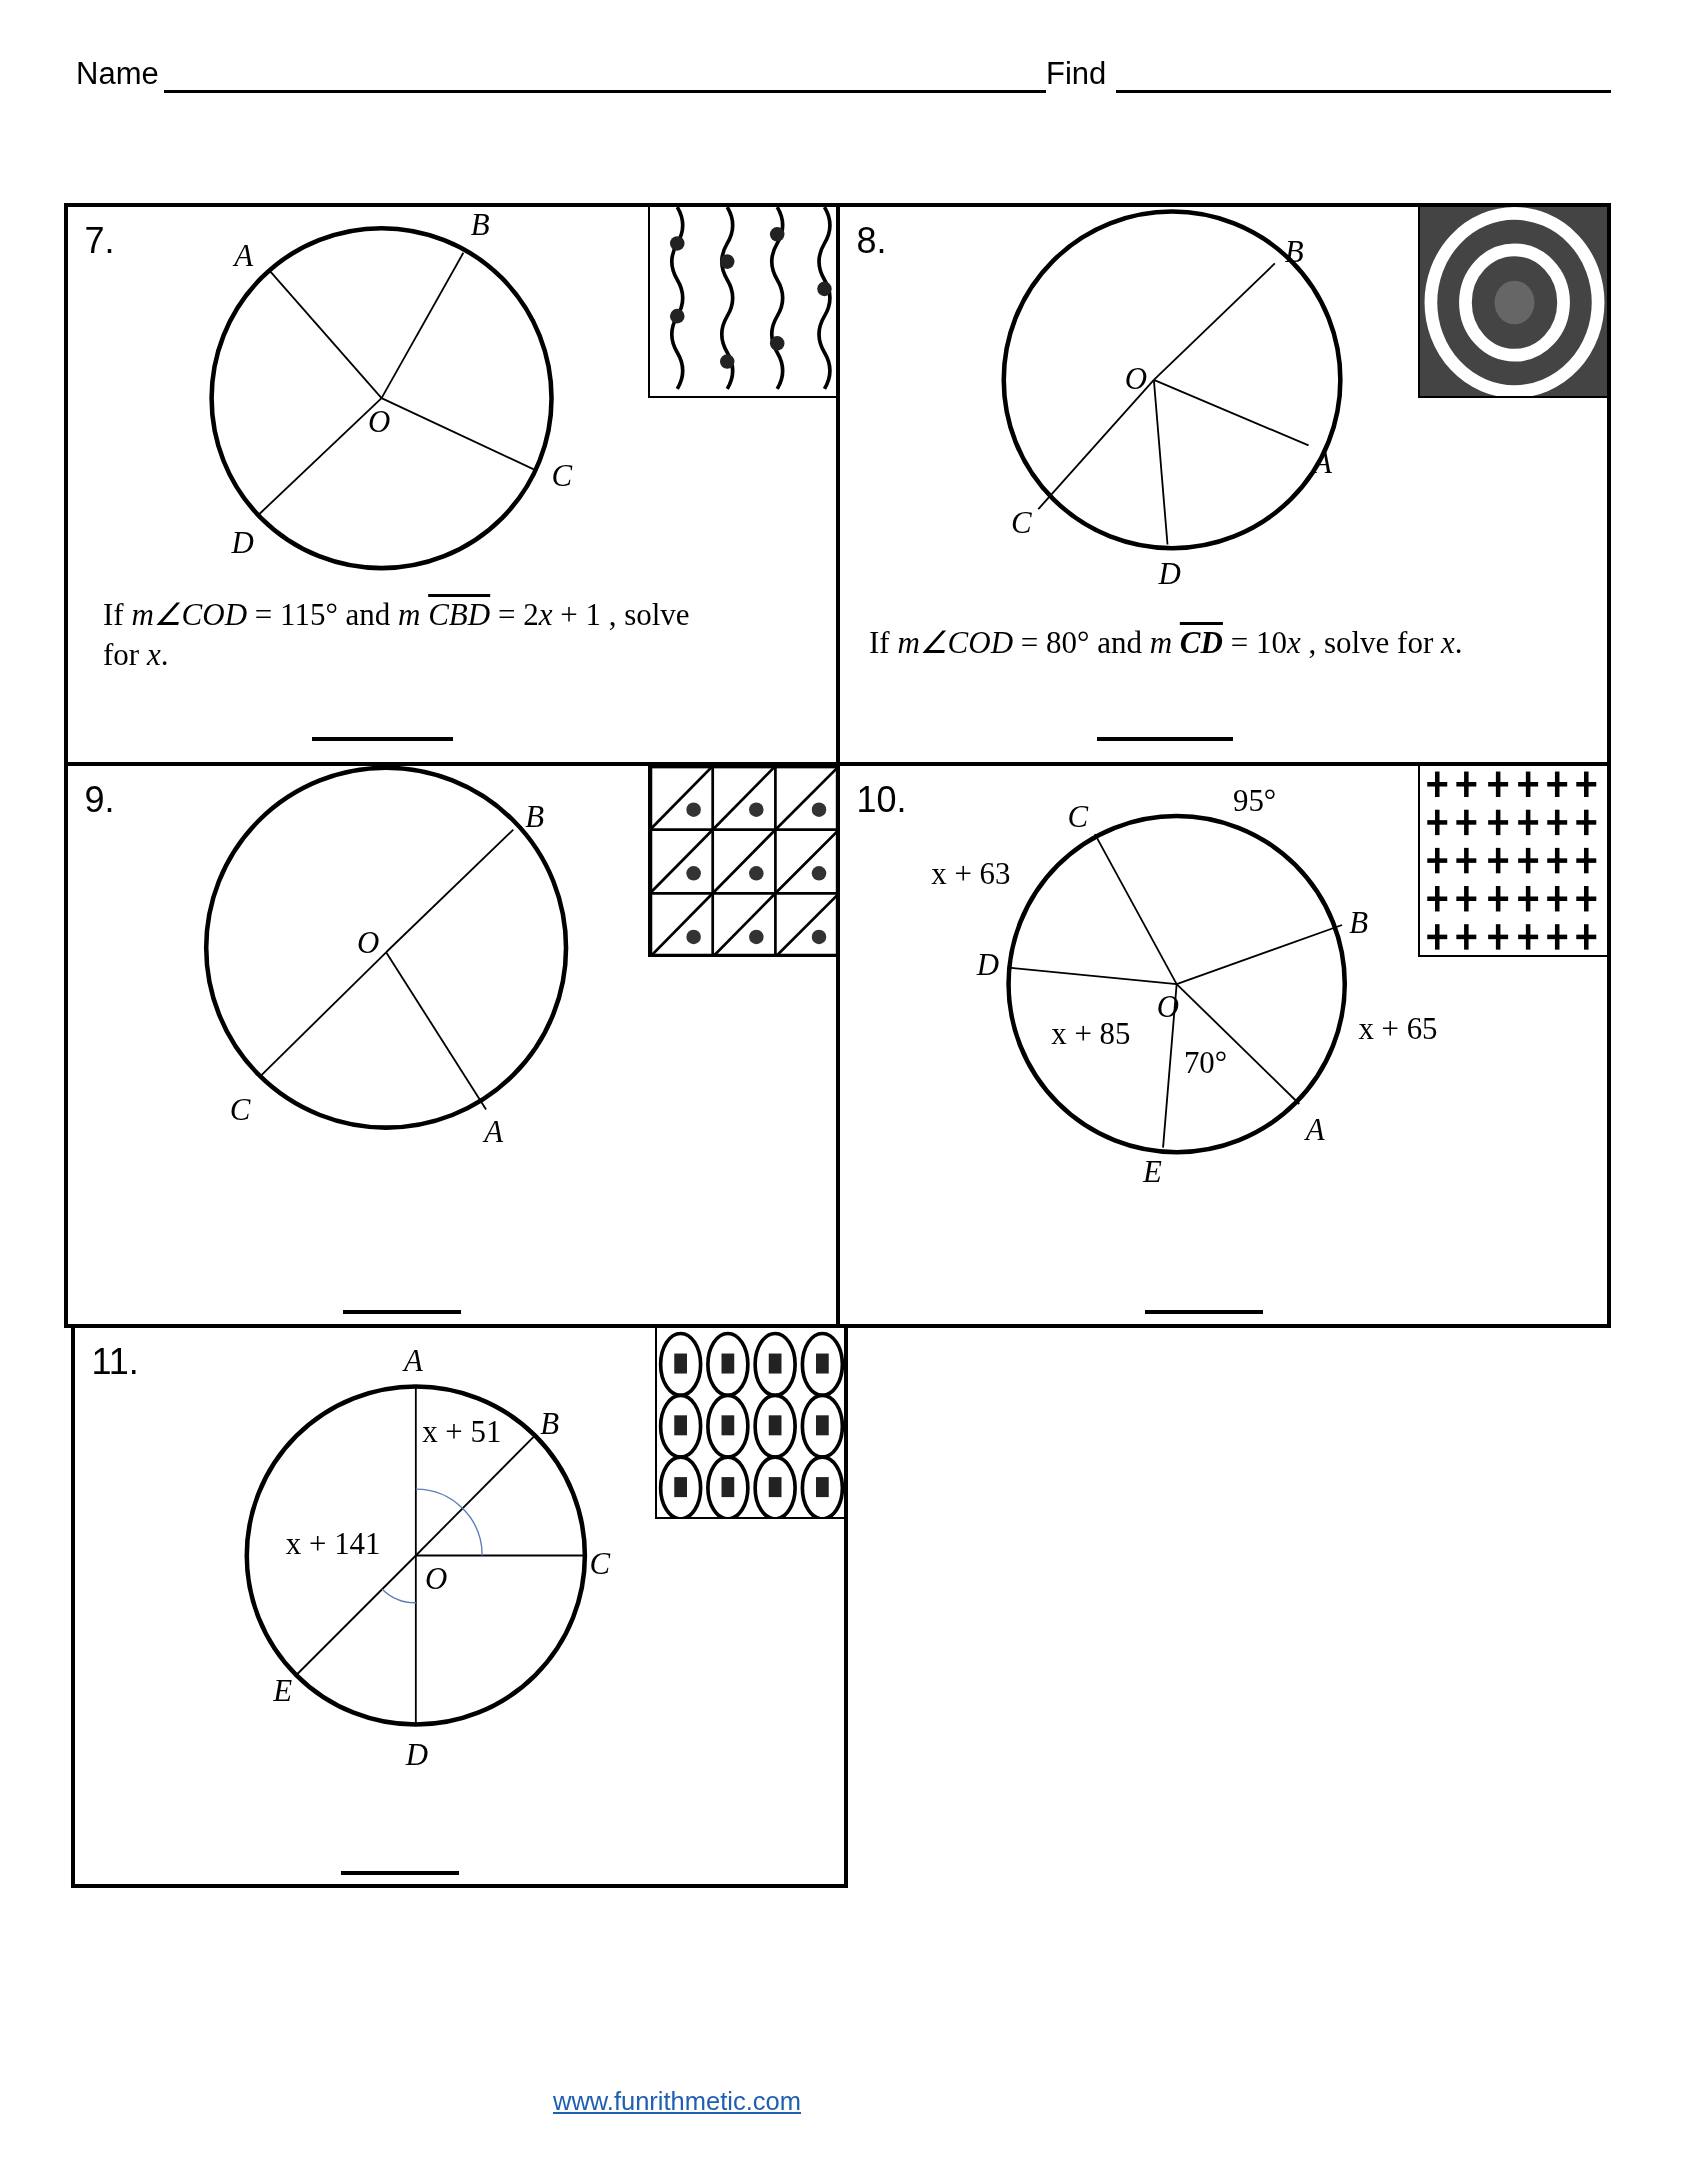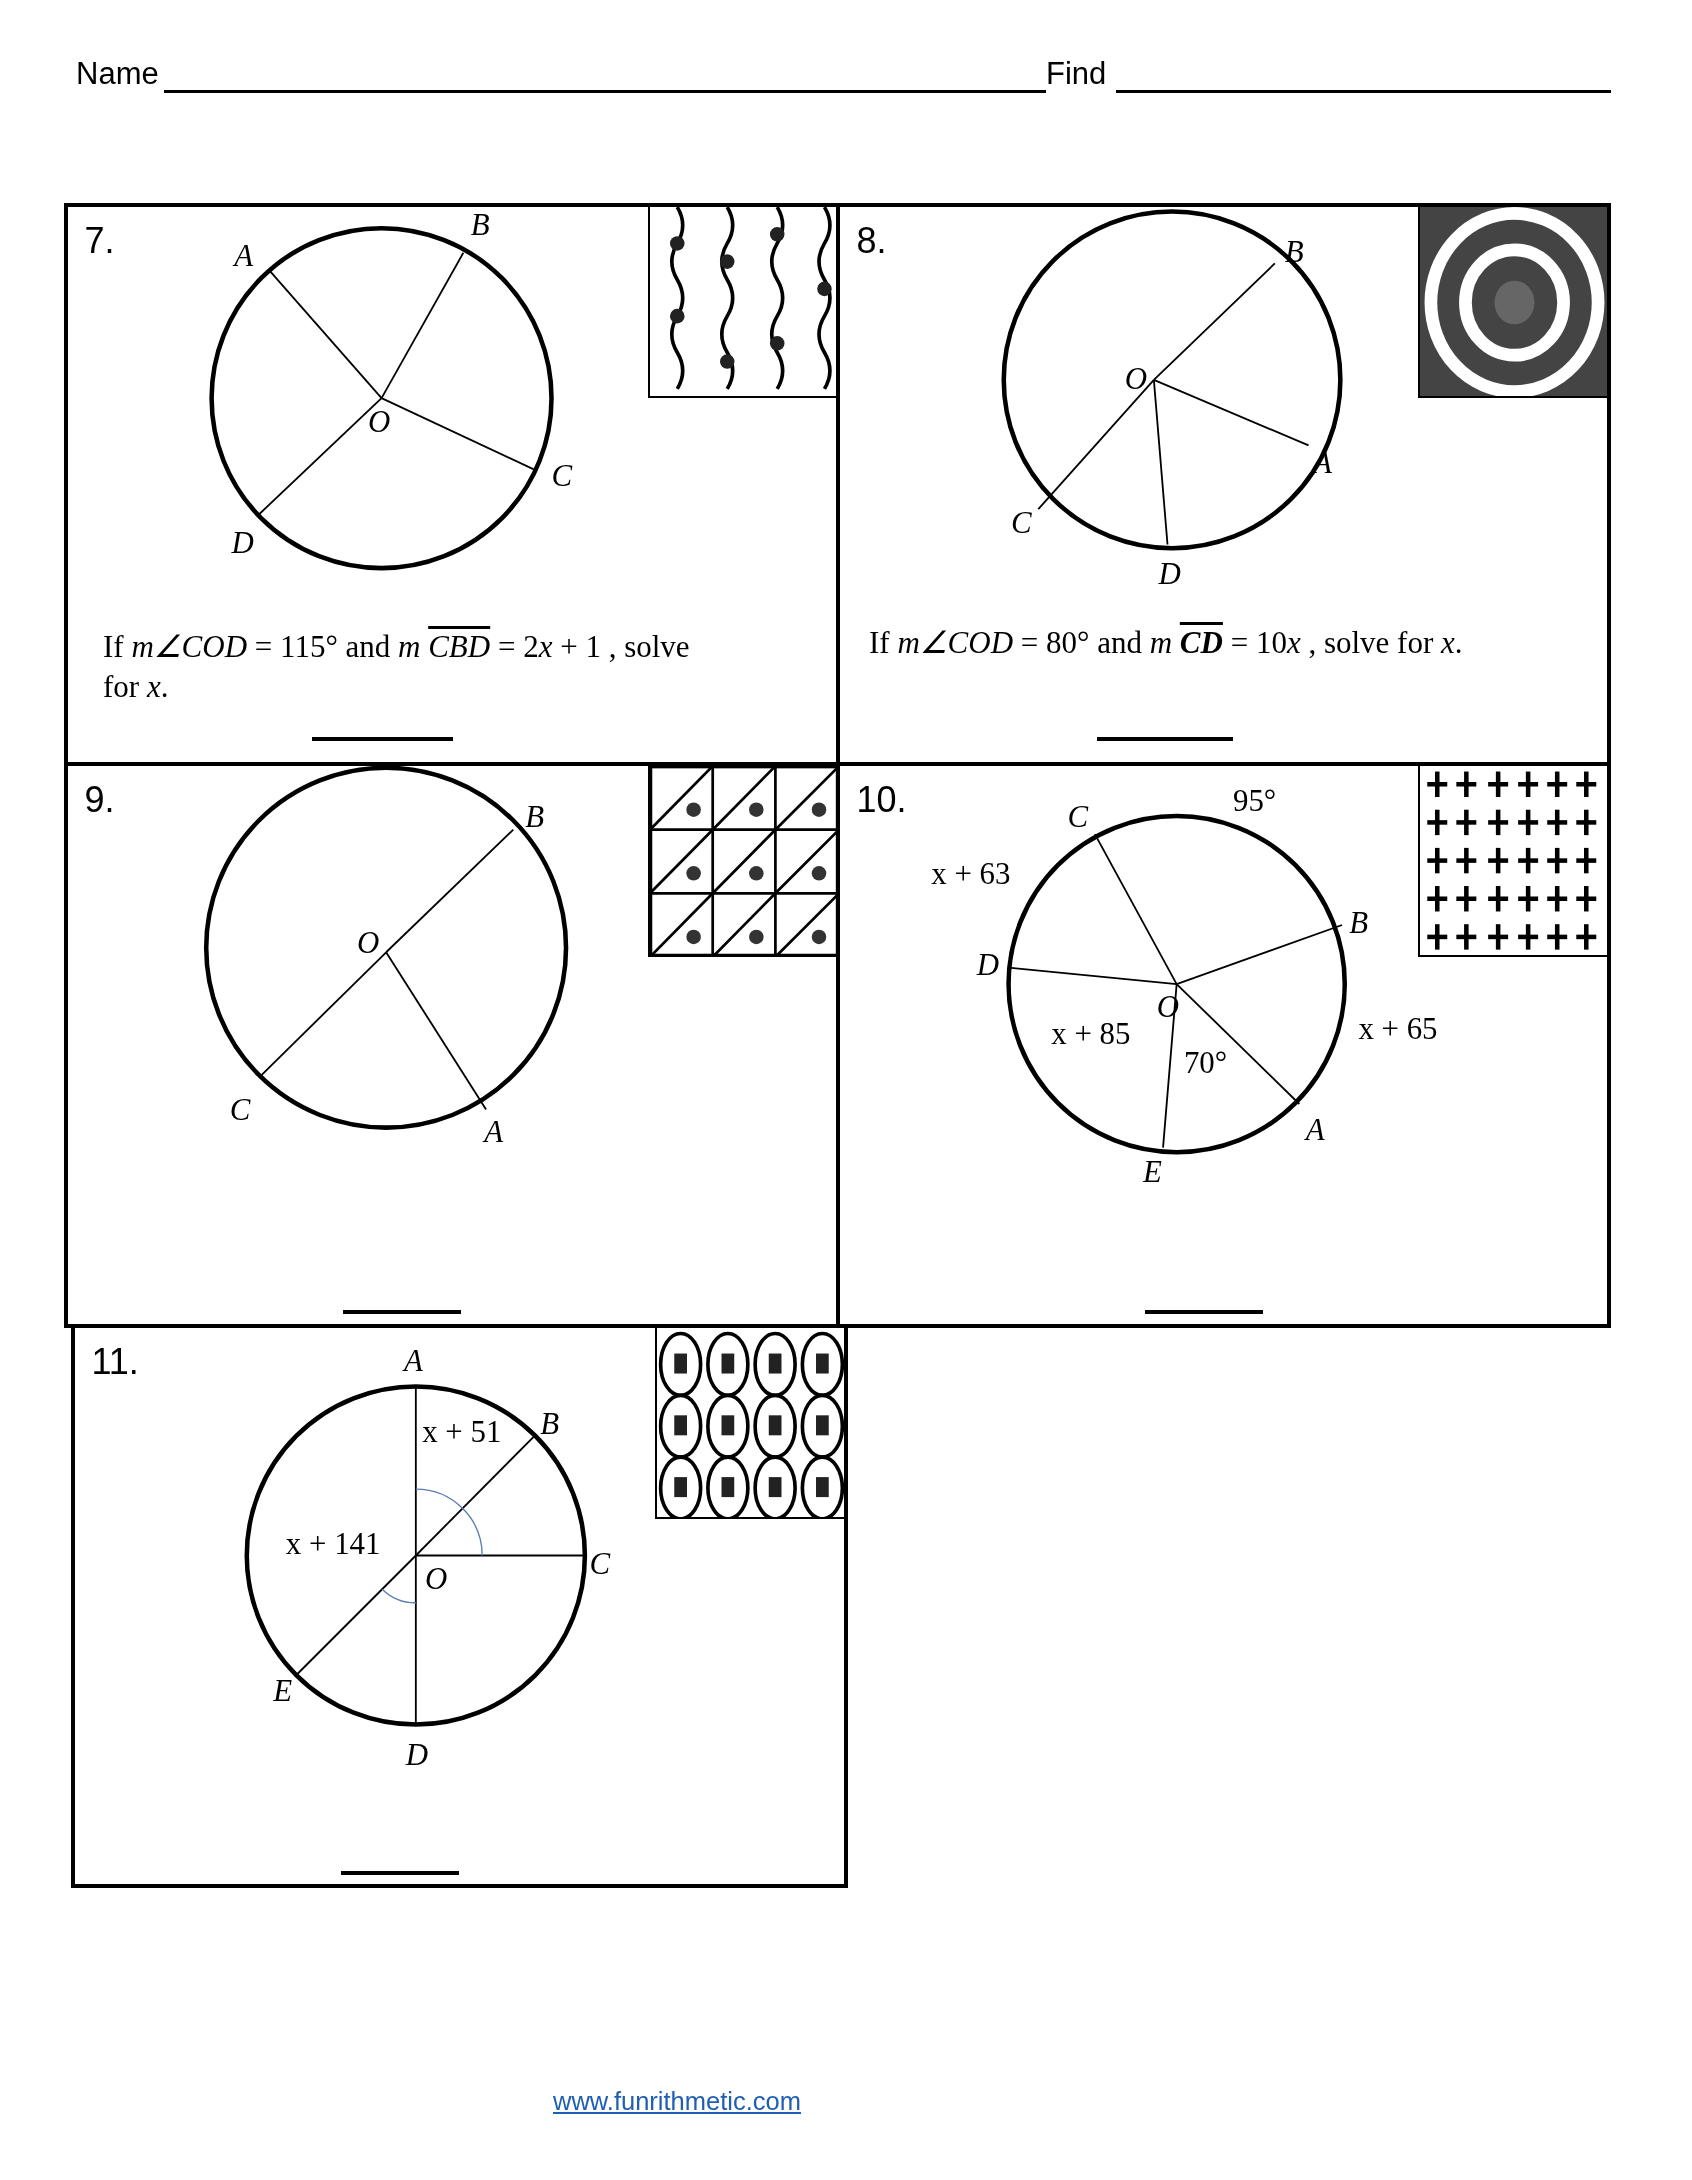--- a/index.html
+++ b/index.html
@@ -52,21 +52,21 @@
           <circle cx="30" cy="40" r="8"></circle>
           <circle cx="30" cy="120" r="8"></circle>
           <circle cx="85" cy="60" r="8"></circle>
           <circle cx="85" cy="170" r="8"></circle>
           <circle cx="140" cy="30" r="8"></circle>
           <circle cx="140" cy="150" r="8"></circle>
           <circle cx="192" cy="90" r="8"></circle>
         </g>
     </svg>
   </div>
-  <div class="q" style="left:35px;top:420px;width:691px;">
+  <div class="q" style="left:35px;top:388px;width:691px;">
     <span>If </span><i>m∠COD</i><span> = 115° and </span><i>m </i><i style="text-decoration:overline;">CBD</i><span> = 2</span><i>x</i><span> + 1 , solve</span><br>
     <span>for </span><i>x</i><span>.</span>
   </div>
   <div class="ans" style="left:244px;top:530px;width:141px;"></div>
 </div>
 
 <div class="panel" style="left:836px;top:203px;width:775px;height:564px;">
   <span class="num">8.</span>
   <svg class="fig" width="766" height="555" viewBox="0 0 842 610">
     <circle cx="365" cy="190" r="185" fill="none" stroke="#000" stroke-width="5"></circle>

